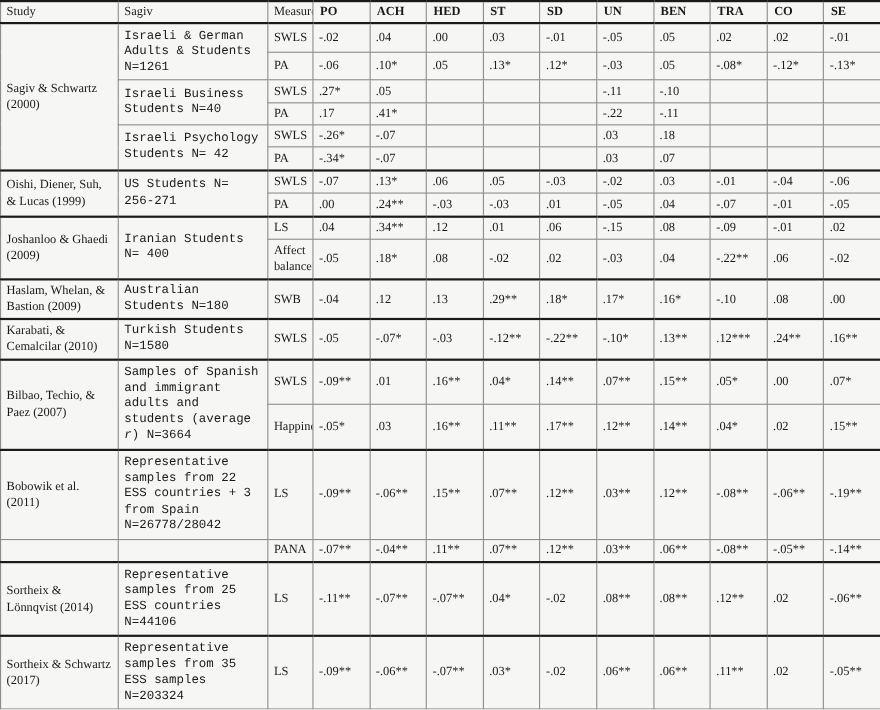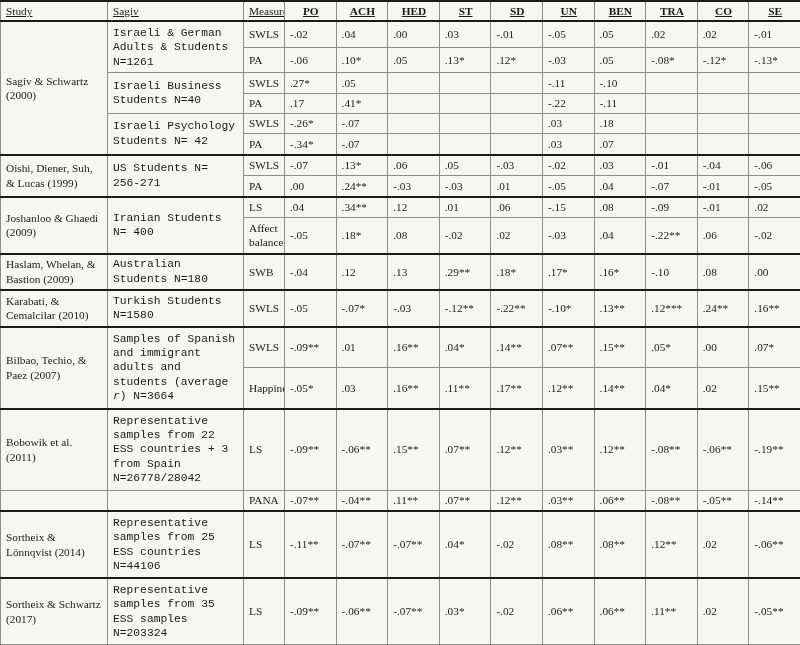--- a/index.html
+++ b/index.html
@@ -41,25 +41,24 @@
     overflow: hidden;
   }
   
   thead th {
     font-size: 11.3px;
     padding-top: 4px;
     padding-bottom: 4px;
     border-bottom: 2px solid #1a1a1a !important;
     border-top: 2px solid #1a1a1a !important;
     vertical-align: middle;
-    text-decoration: underline;
   }
   thead th.num {
     font-weight: bold;
-    text-align: center;
+    text-align: left;
     padding-left: 6px;
   }
   
   col.c-study   { width: 107px; }
   col.c-sample  { width: 136px; }
   col.c-meas    { width: 41px;  }
   col.c-num     { width: 51.6px; }
 
   td.study  { padding-left: 6px; padding-right: 3px; font-family: Liberation Serif, serif; }
   td.sample { padding-left: 6px; padding-right: 3px; font-family: Liberation Mono, monospace; }

